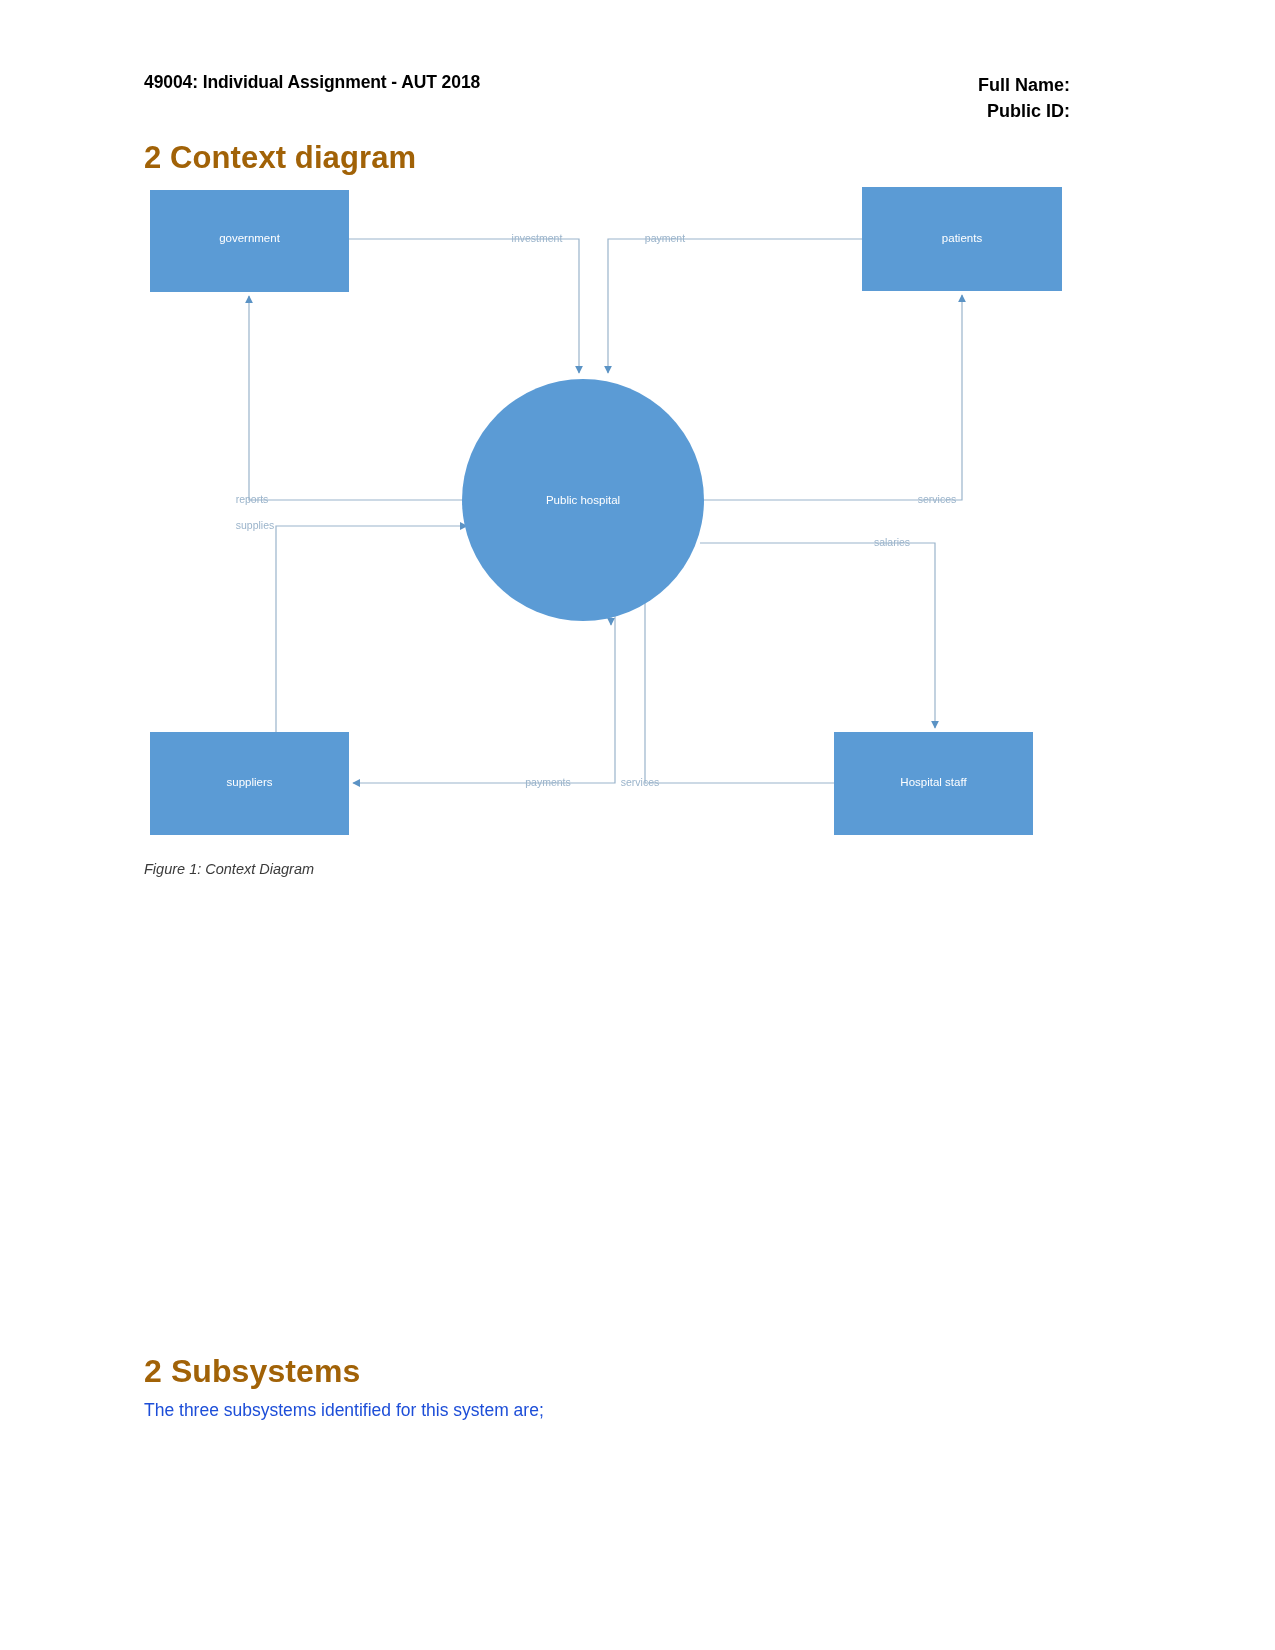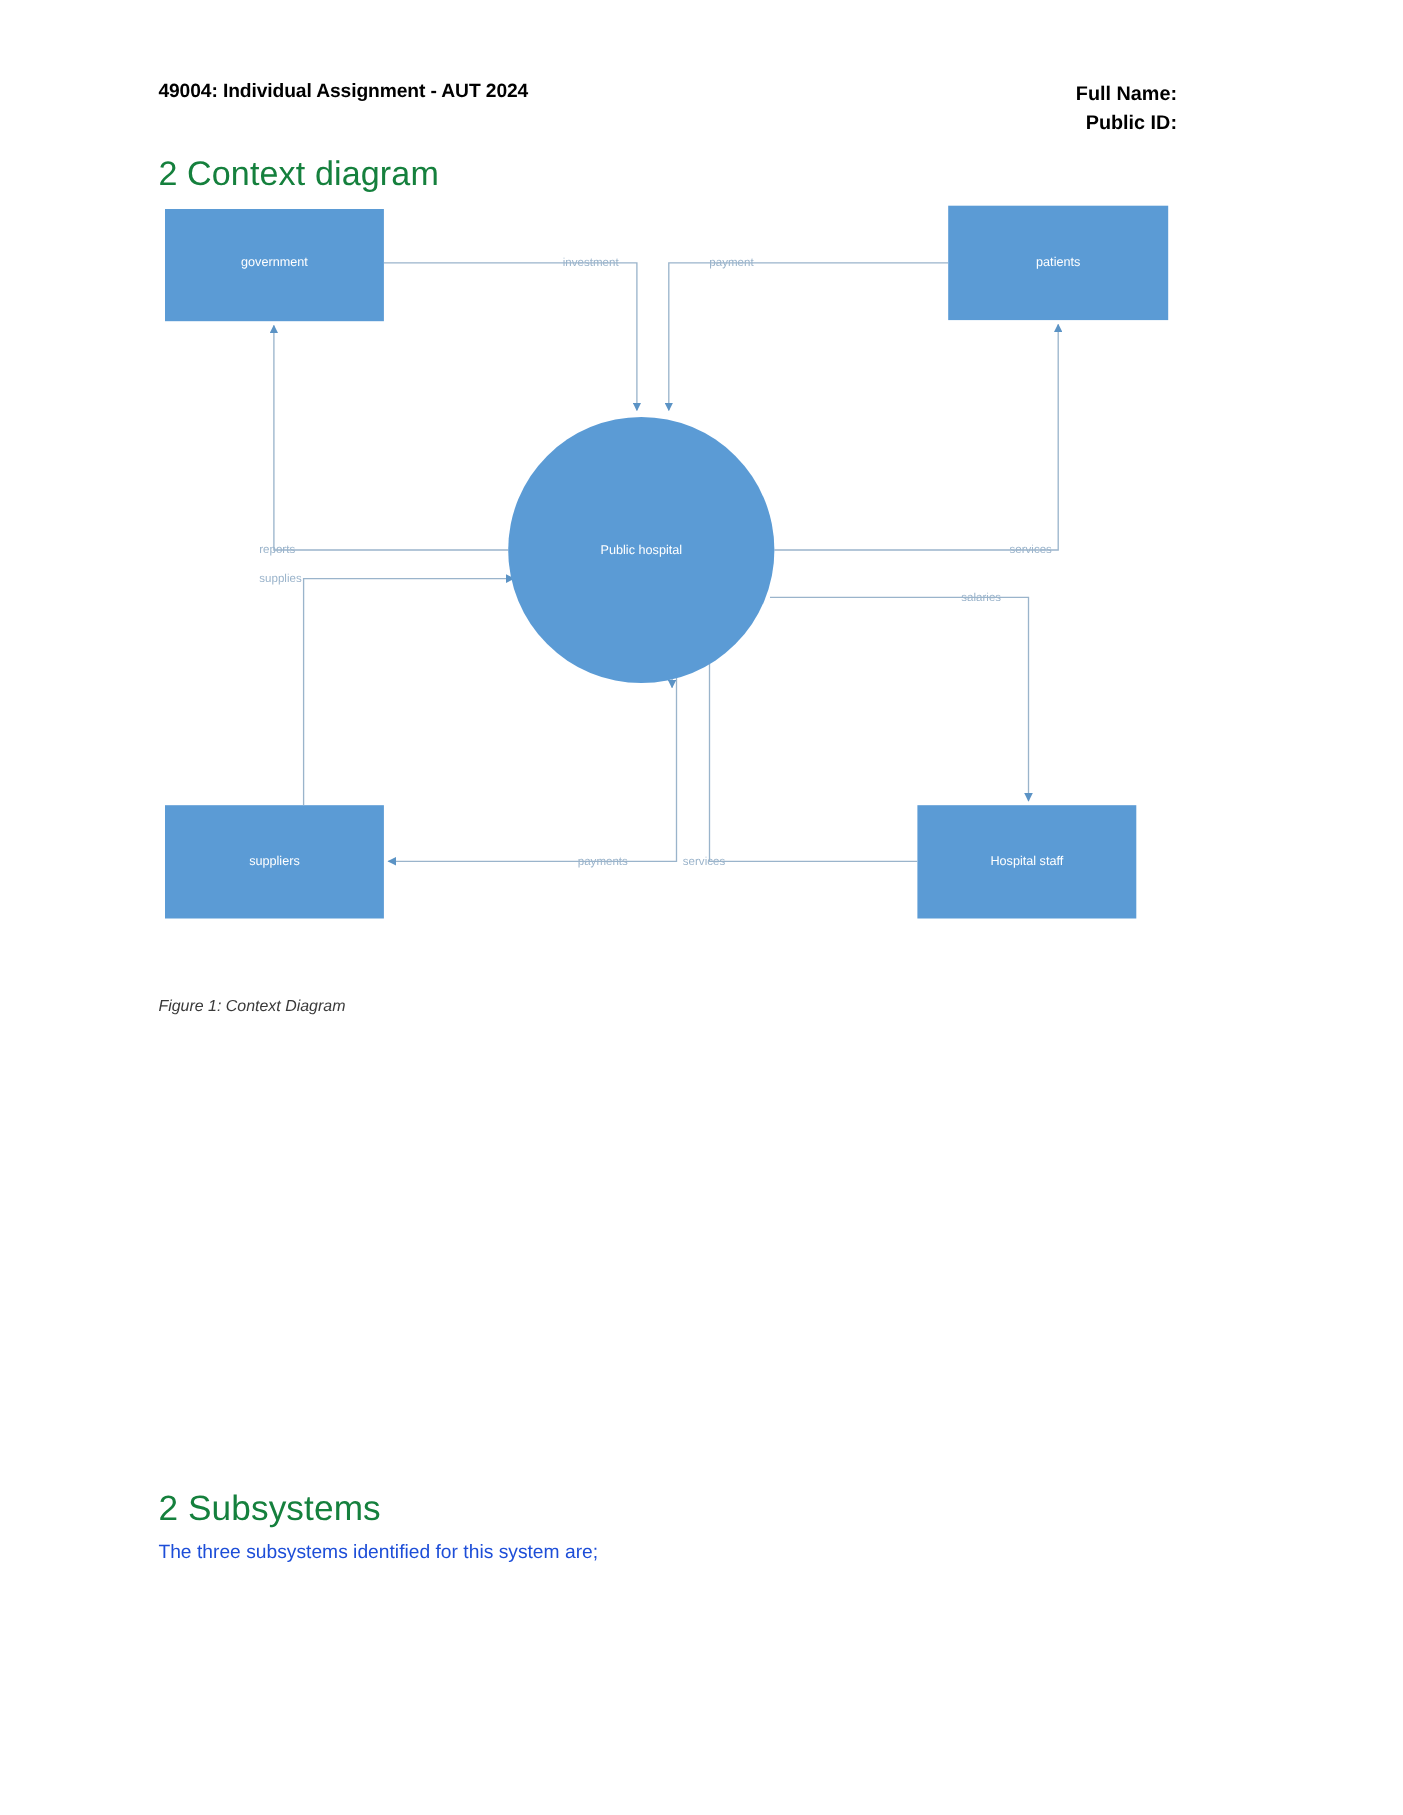--- a/index.html
+++ b/index.html
@@ -40,42 +40,42 @@
     line-height: 26px;
     white-space: nowrap;
   }
 
   
   h1.doc-h {
     position: absolute;
     margin: 0;
     left: 144px;
     font-family: "Liberation Sans", sans-serif;
-    font-weight: normal;
+    font-weight: bold;
     font-size: 31px;
-    color: #15803d;
+    color: #a16207;
     letter-spacing: 0.1px;
     white-space: nowrap;
   }
   #h-context { top: 140px; }
   #h-subsystems { top: 1353px; font-size: 32px; }
 
   .body-text {
     position: absolute;
     left: 144px;
     font-size: 17.5px;
     color: #1d4ed8;
     white-space: nowrap;
   }
   #p-subsystems { top: 1400px; }
 
   .fig-caption {
     position: absolute;
     left: 144px;
-    top: 907px;
+    top: 861px;
     font-size: 14.5px;
     font-style: italic;
     color: #3a3a3a;
     white-space: nowrap;
   }
 
   
   .diagram {
     position: absolute;
     left: 0;
@@ -89,21 +89,21 @@
   .proc-label,
   .flow-label {
     font-family: "Liberation Sans", sans-serif;
   }
 </style>
 </head>
 <body>
 
 <div class="page">
 
-  <div class="hdr-left">49004: Individual Assignment - AUT 2024</div>
+  <div class="hdr-left">49004: Individual Assignment - AUT 2018</div>
 
   <div class="hdr-right">
     <div>Full Name:</div>
     <div>Public ID:</div>
   </div>
 
   <h1 class="doc-h" id="h-context">2 Context diagram</h1>
 
   <div class="diagram">
     <svg width="1275" height="1000" viewBox="0 0 1275 1000" xmlns="http://www.w3.org/2000/svg">

